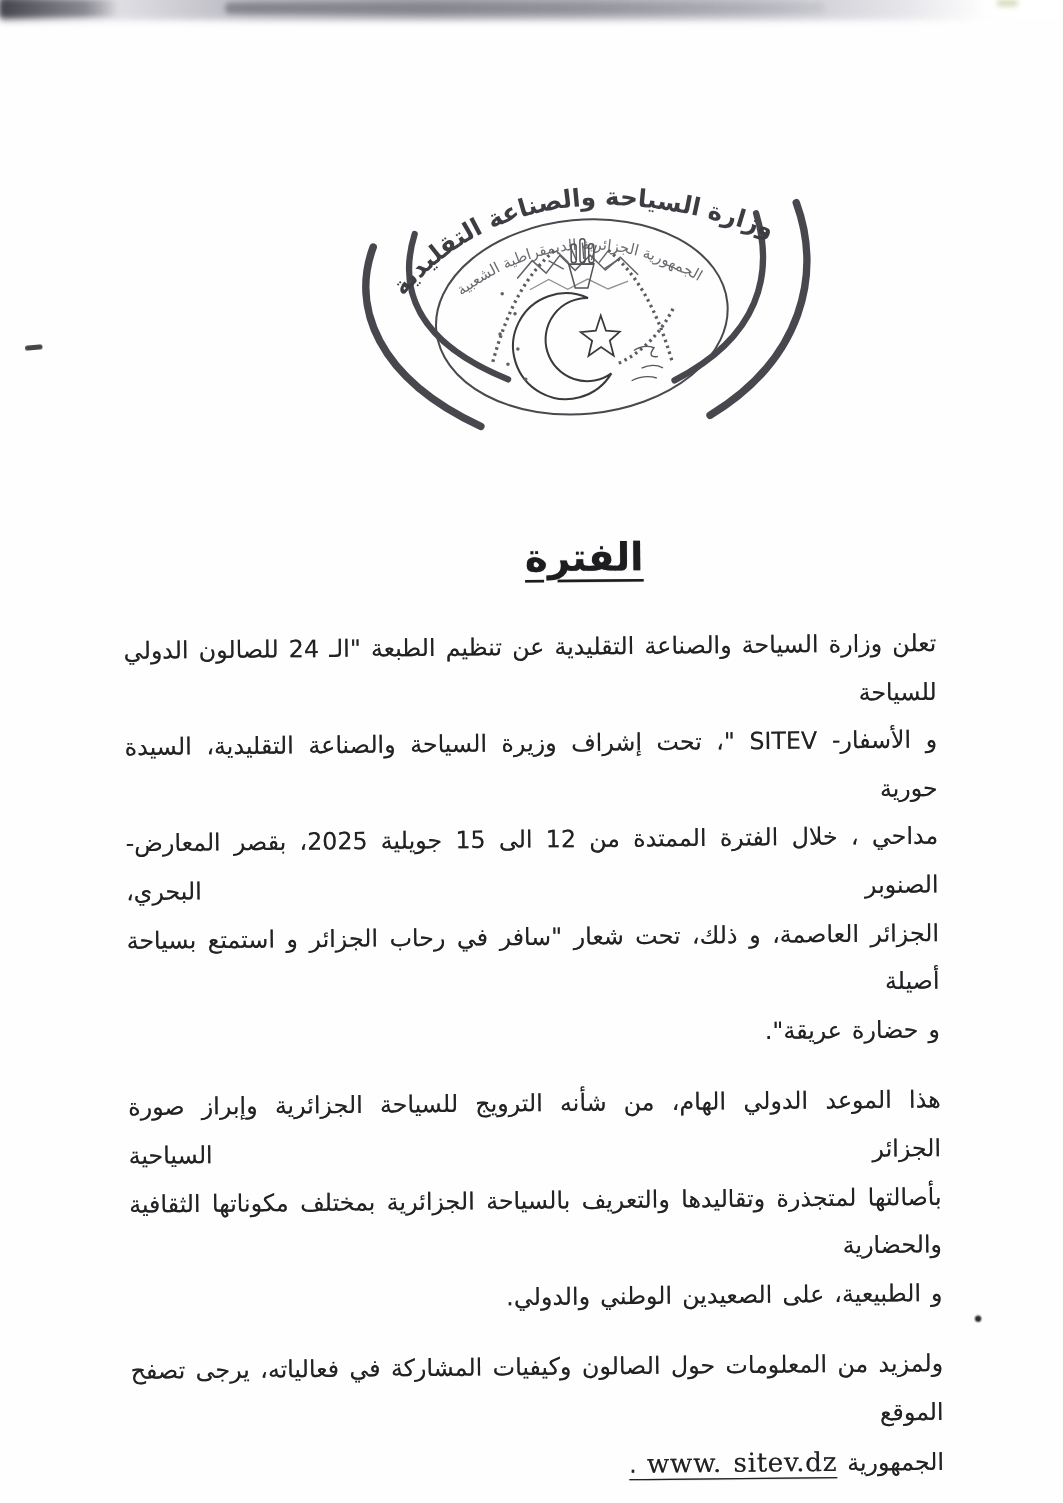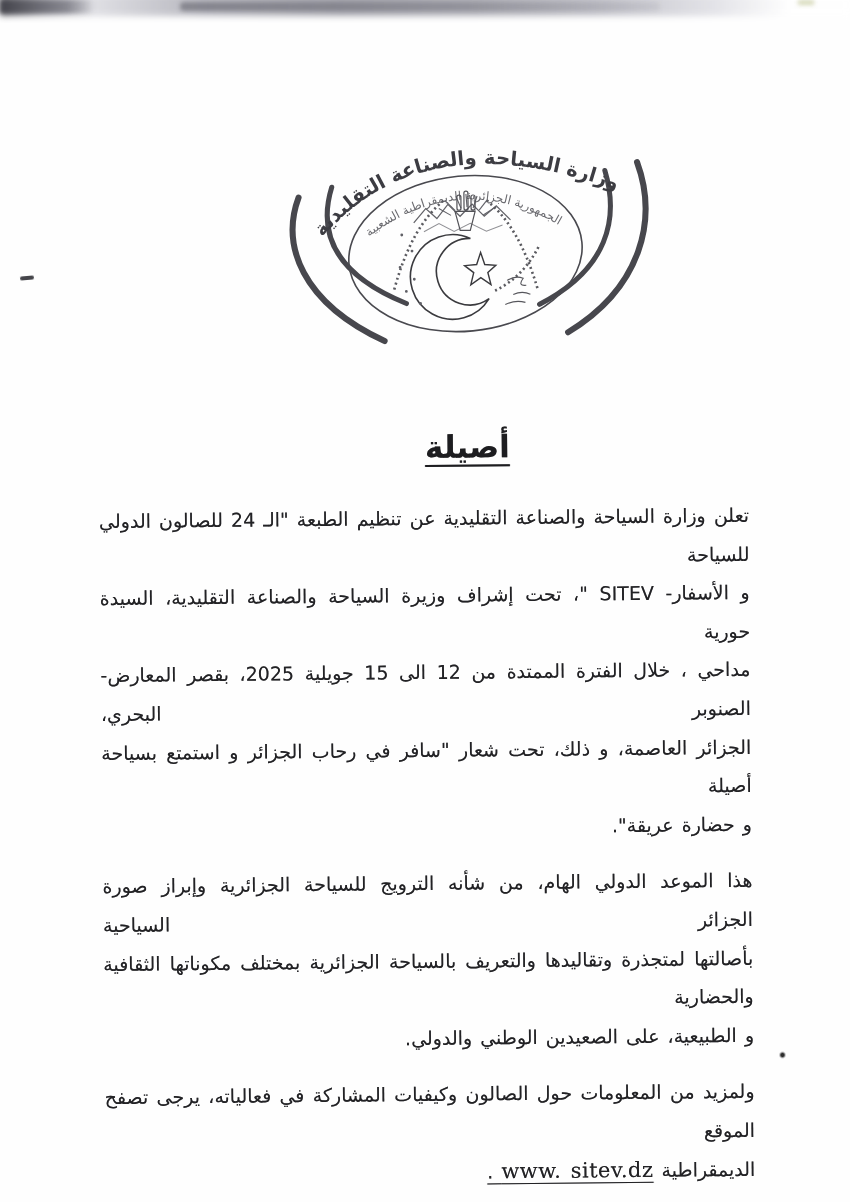--- a/index.html
+++ b/index.html
@@ -136,36 +136,36 @@
         </g>
         <g stroke="#4a4a50" stroke-width="1.1" fill="none" data-name="small-script-squiggles">
           <path d="M 232 142 q 8 -5 16 -2 q -6 8 3 7"></path>
           <path d="M 238 156 q 9 -4 17 0"></path>
           <path d="M 230 166 q 10 -5 20 -2"></path>
         </g>
       </g>
     </svg>
 
     <div class="title-wrap" data-name="title-row">
-      <span data-name="announcement-title">أصيلة</span>
+      <span data-name="announcement-title">الفترة</span>
     </div>
 
     <div class="doc-body" data-name="document-body">
         <div class="paragraph" data-name="paragraph">
           <div class="line" data-name="paragraph-line"><span class="seg" data-name="text-segment">تعلن وزارة السياحة والصناعة التقليدية عن تنظيم الطبعة "الـ 24 للصالون الدولي للسياحة</span></div>
           <div class="line" data-name="paragraph-line"><span class="seg" data-name="text-segment">و الأسفار- SITEV "، تحت إشراف وزيرة السياحة والصناعة التقليدية، السيدة حورية</span></div>
           <div class="line" data-name="paragraph-line"><span class="seg" data-name="text-segment">مداحي ، خلال الفترة الممتدة من 12 الى 15 جويلية 2025، بقصر المعارض- الصنوبر البحري،</span></div>
           <div class="line" data-name="paragraph-line"><span class="seg" data-name="text-segment">الجزائر العاصمة، و ذلك، تحت شعار "سافر في رحاب الجزائر و استمتع بسياحة أصيلة</span></div>
           <div class="line last" data-name="paragraph-line"><span class="seg" data-name="text-segment">و حضارة عريقة".</span></div>
         </div>
         <div class="paragraph" data-name="paragraph">
           <div class="line" data-name="paragraph-line"><span class="seg" data-name="text-segment">هذا الموعد الدولي الهام، من شأنه الترويج للسياحة الجزائرية وإبراز صورة الجزائر السياحية</span></div>
           <div class="line" data-name="paragraph-line"><span class="seg" data-name="text-segment">بأصالتها لمتجذرة وتقاليدها والتعريف بالسياحة الجزائرية بمختلف مكوناتها الثقافية والحضارية</span></div>
           <div class="line last" data-name="paragraph-line"><span class="seg" data-name="text-segment">و الطبيعية، على الصعيدين الوطني والدولي.</span></div>
         </div>
         <div class="paragraph" data-name="paragraph">
           <div class="line" data-name="paragraph-line"><span class="seg" data-name="text-segment">ولمزيد من المعلومات حول الصالون وكيفيات المشاركة في فعالياته، يرجى تصفح الموقع</span></div>
-          <div class="line last" data-name="paragraph-line"><span class="seg" data-name="text-segment">الديمقراطية </span><span class="seg u" data-name="website-url">www. sitev.dz</span><span class="seg u" data-name="text-segment"> .</span></div>
+          <div class="line last" data-name="paragraph-line"><span class="seg" data-name="text-segment">الجمهورية </span><span class="seg u" data-name="website-url">www. sitev.dz</span><span class="seg u" data-name="text-segment"> .</span></div>
         </div>
       </div>
 
   </div>
 </div>
 
 </body></html>

